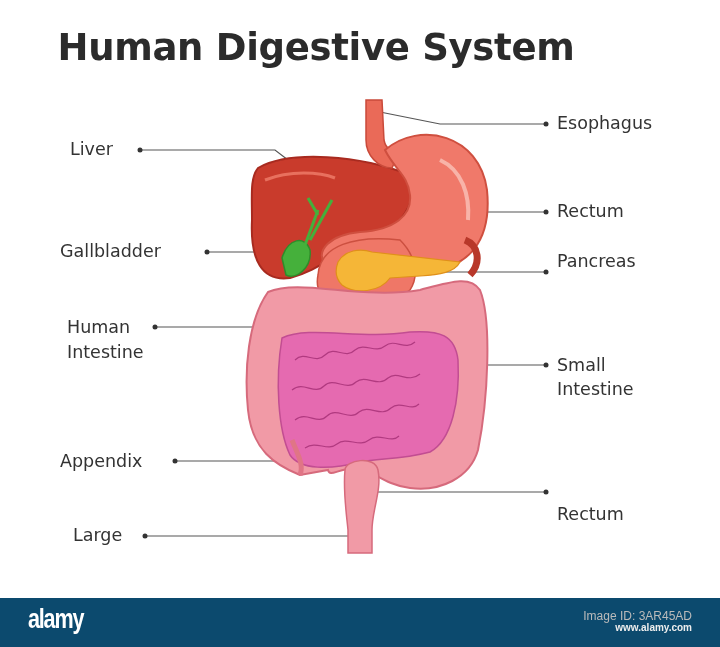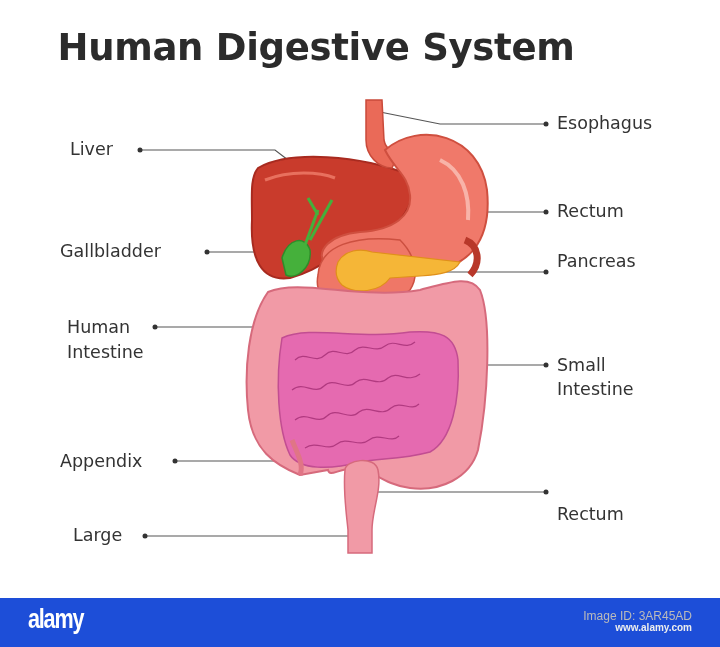--- a/index.html
+++ b/index.html
@@ -1,20 +1,20 @@
 <!DOCTYPE html>
 <html><head>
 <meta charset="utf-8">
 <style>
   html, body { margin:0; padding:0; }
   body { width:720px; height:647px; background:#ffffff; position:relative; overflow:hidden; font-family:"DejaVu Sans", sans-serif; }
   .title { position:absolute; left:0; top:26px; width:632px; text-align:center; font-size:37px; font-weight:bold; color:#2b2b2b; letter-spacing:-0.3px; }
   .label { position:absolute; font-size:17.5px; color:#333; line-height:23px; }
   .diagram { position:absolute; left:0; top:0; }
-  .footer { position:absolute; left:0; top:598px; width:720px; height:49px; background:#1d4ed8; }
+  .footer { position:absolute; left:0; top:598px; width:720px; height:49px; background:#0c4a6e; }
   .brand { position:absolute; left:28px; top:6px; color:#fff; font-size:27px; font-weight:bold; font-family:"Liberation Sans", sans-serif; letter-spacing:-1.5px; transform:scaleX(0.8); transform-origin:left; }
   .imgid { position:absolute; right:28px; top:11px; color:#bbb; font-size:12px; font-family:"Liberation Sans", sans-serif; }
   .site { position:absolute; right:28px; top:24px; color:#eee; font-size:10px; font-weight:bold; font-family:"Liberation Sans", sans-serif; }
 </style>
 </head>
 <body>
 
 <div class="title">Human Digestive System</div>
 
 <svg class="diagram" width="720" height="600" viewBox="0 0 720 600">

